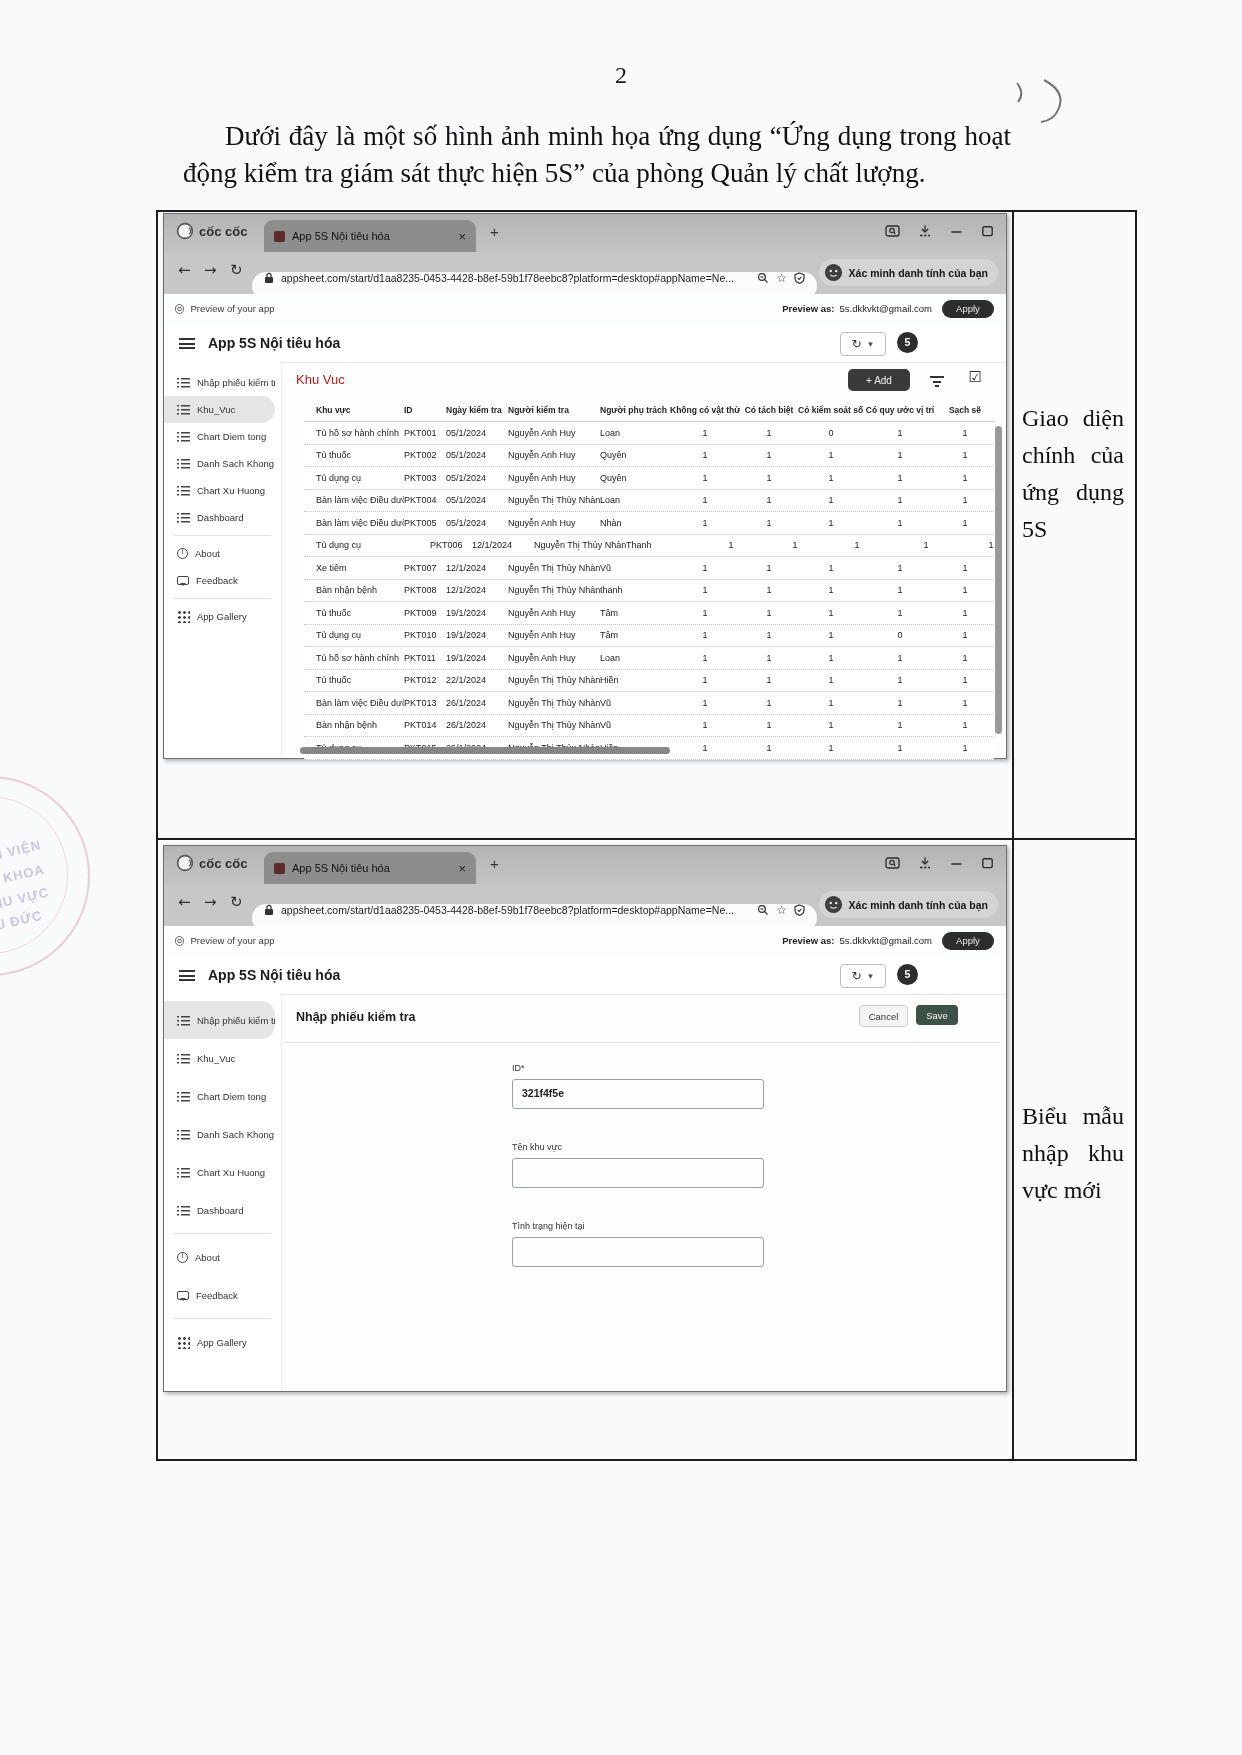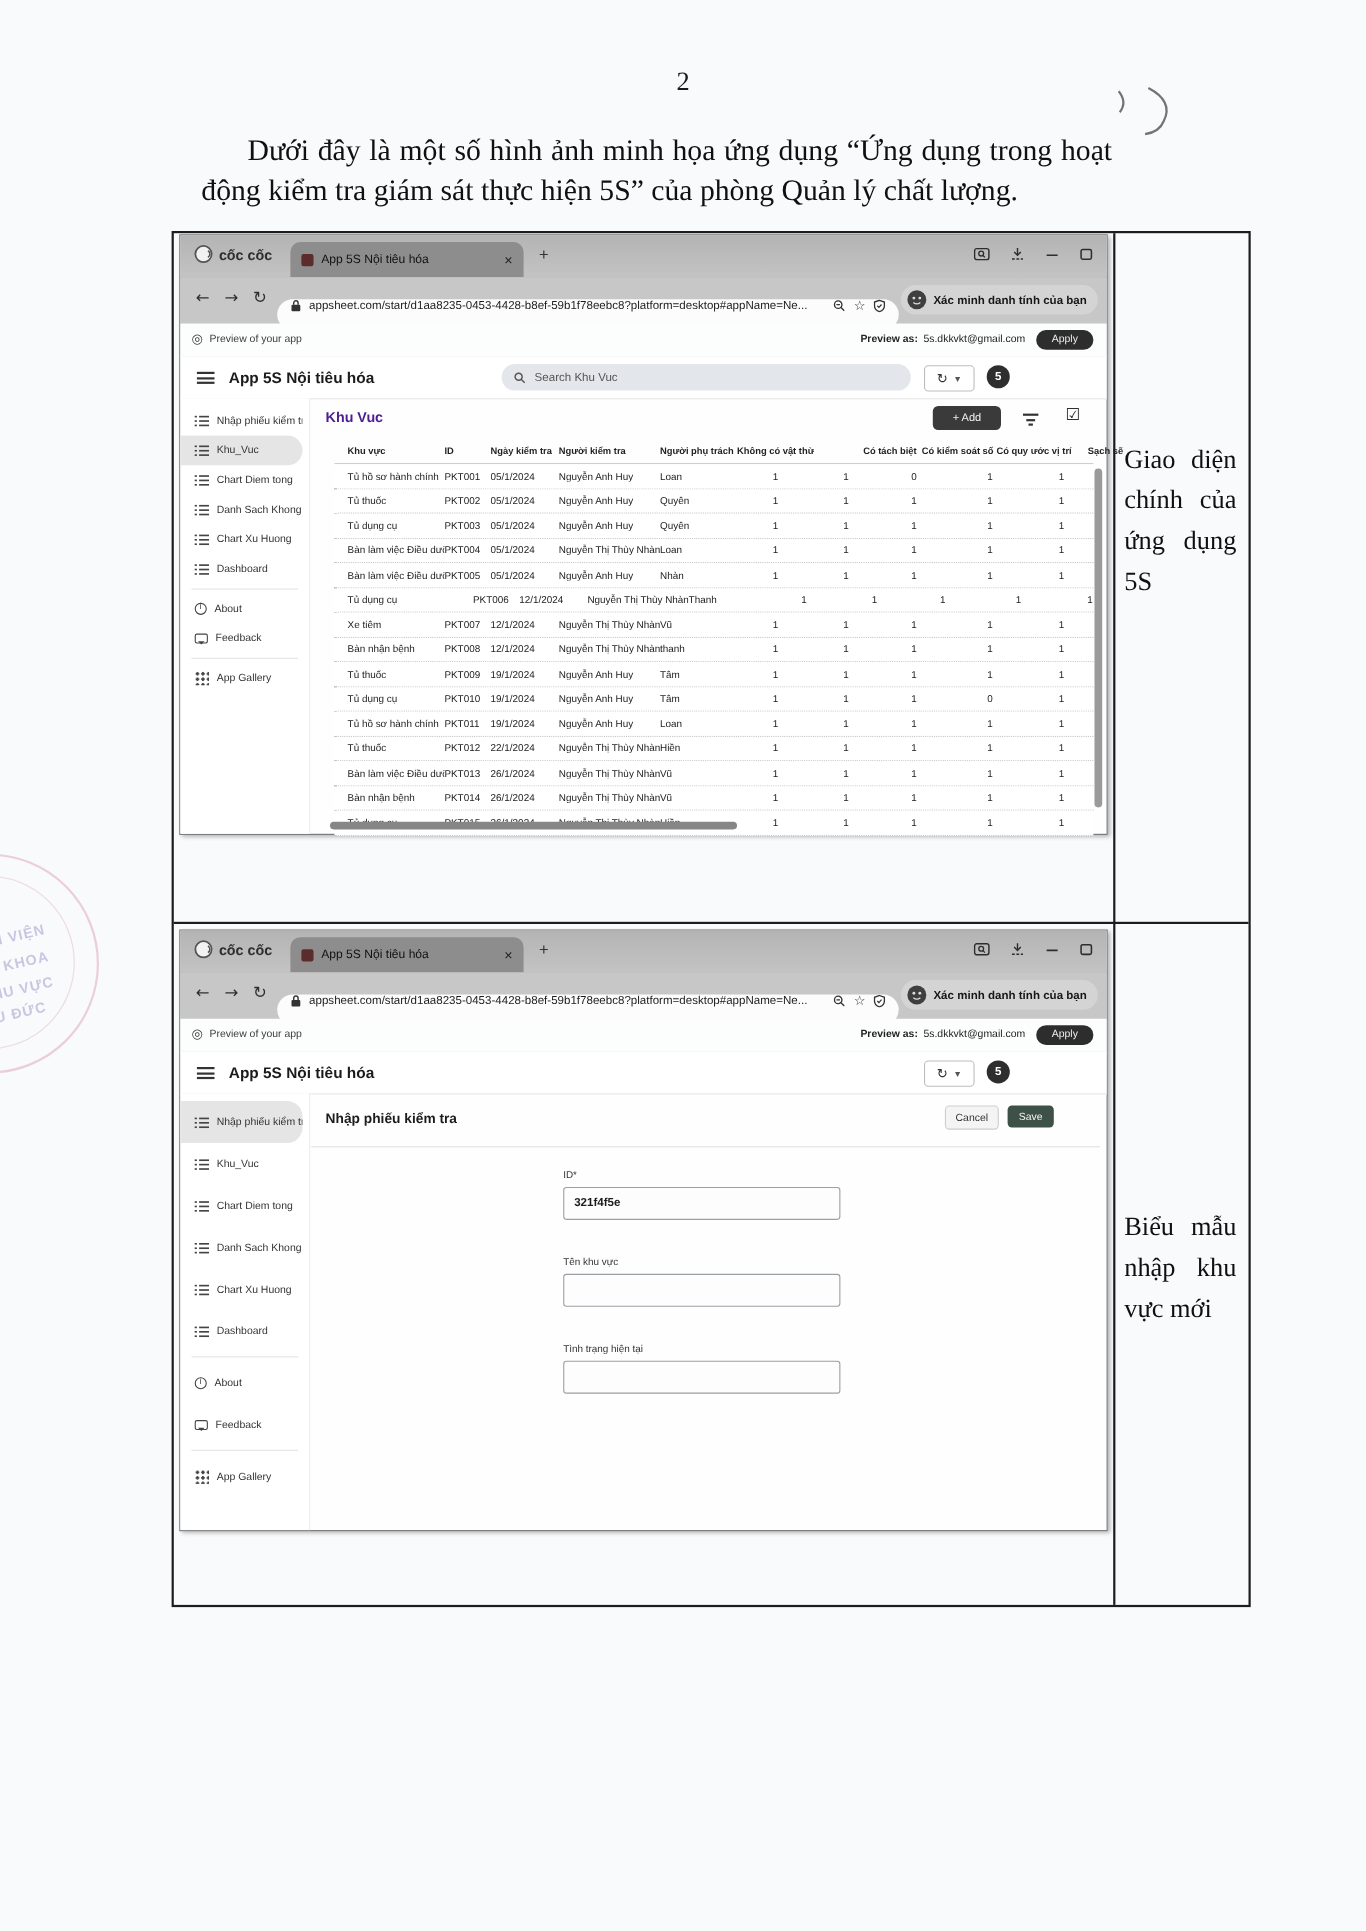--- a/index.html
+++ b/index.html
@@ -93,21 +93,21 @@
     linear-gradient(#444,#444) 4px 9px/9px 1.5px,linear-gradient(#444,#444) 0 1px/2px 1.5px,
     linear-gradient(#444,#444) 0 5px/2px 1.5px,linear-gradient(#444,#444) 0 9px/2px 1.5px;background-repeat:no-repeat}
   .ic-info{width:11px;height:11px;border:1.2px solid #444;border-radius:50%;position:relative;box-sizing:border-box}
   .ic-info::after{content:"i";position:absolute;top:-2px;left:3.4px;font-size:8px;color:#444}
   .ic-feedback{width:12px;height:9px;border:1.2px solid #444;border-radius:2px;position:relative;box-sizing:border-box}
   .ic-feedback::after{content:"";position:absolute;left:2px;bottom:-5px;border:3px solid transparent;border-top-color:#444}
   .ic-grid{width:13px;height:13px;background-image:radial-gradient(circle,#444 1.3px,transparent 1.5px);
     background-size:5px 5px}
 
   
-  .v1-title{position:absolute;left:132px;top:158px;font-size:13px;font-weight:700;color:#4c1d95}
+  .v1-title{position:absolute;left:132px;top:158px;font-size:13px;font-weight:400;color:#b91c1c}
   .addbtn{position:absolute;right:96px;top:155px;width:62px;height:22px;background:#3a3a3a;color:#f3f3f3;
     border-radius:5px;font-size:10px;display:flex;align-items:center;justify-content:center;gap:3px}
   .icon-filter{position:absolute;right:62px;top:161px;width:14px;height:12px;background:
     linear-gradient(#333,#333) 0 1px/14px 2px,linear-gradient(#333,#333) 3px 5.5px/8px 2px,
     linear-gradient(#333,#333) 5px 10px/4px 2px;background-repeat:no-repeat}
   .icon-checkbox{position:absolute;right:24px;top:154px;font-size:15px;color:#2f2f2f;
     font-family:"DejaVu Sans",sans-serif}
   .kv-table{position:absolute;left:140px;top:185px;width:690px}
   .kv-hrow{display:flex;height:22px;align-items:center;border-bottom:1px solid #c9c9c9;
     font-size:8.5px;font-weight:bold;color:#1f1f1f}
@@ -241,27 +241,20 @@
       <span style="font-size:12px;font-family:'DejaVu Sans'">◎</span>
       <span>Preview of your app</span>
     </div>
     <div class="pv-right"><b>Preview as:</b><span>5s.dkkvkt@gmail.com</span></div>
     <div class="applybtn">Apply</div>
   </div>
 
   <div class="appheader">
     <div class="hamburger"></div>
     <div class="apptitle">App 5S Nội tiêu hóa</div>
-    <div class="searchbox">
-      <svg width="11" height="11" viewBox="0 0 11 11">
-        <circle cx="4.5" cy="4.5" r="3.2" fill="none" stroke="#555" stroke-width="1.3"></circle>
-        <line x1="7" y1="7" x2="10" y2="10" stroke="#555" stroke-width="1.3"></line>
-      </svg>
-      <span>Search Khu Vuc</span>
-    </div>
     <div class="syncbox">
         <span style="font-family:'DejaVu Sans'">↻</span>
         <span class="caret">▼</span>
       </div>
     <div class="badge">5</div>
   </div>
 
   <div class="sidebar">
       <div class="side-item">
         <span class="ic ic-list"></span>
@@ -309,21 +302,21 @@
   <div class="icon-checkbox">☑</div>
 
   <div class="kv-table">
     <div class="kv-hrow" id="kv-header">
         <div class="cell c0 hd" style="width: 100px;">Khu vực</div>
         <div class="cell c1 hd" style="width: 42px;">ID</div>
         <div class="cell c2 hd" style="width: 62px;">Ngày kiểm tra</div>
         <div class="cell c3 hd" style="width: 92px;">Người kiểm tra</div>
         <div class="cell c4 hd" style="width: 70px;">Người phụ trách</div>
         <div class="cell c5 num hd" style="width: 70px;">Không có vật thừa...</div>
-        <div class="cell c6 num hd" style="width: 58px; margin-left: 40px;">Có tách biệt</div>
+        <div class="cell c6 num hd" style="width: 58px;">Có tách biệt</div>
         <div class="cell c7 num hd" style="width: 66px;">Có kiểm soát số lư...</div>
         <div class="cell c8 num hd" style="width: 72px;">Có quy ước vị trí</div>
         <div class="cell c9 num hd" style="width: 58px;">Sạch sẽ</div>
       </div>
     <div id="kv-body">
         <div class="kv-row">
           <div class="cell c0" style="width: 100px;">Tủ hồ sơ hành chính</div>
           <div class="cell c1" style="width: 42px;">PKT001</div>
           <div class="cell c2" style="width: 62px;">05/1/2024</div>
           <div class="cell c3" style="width: 92px;">Nguyễn Anh Huy</div>

